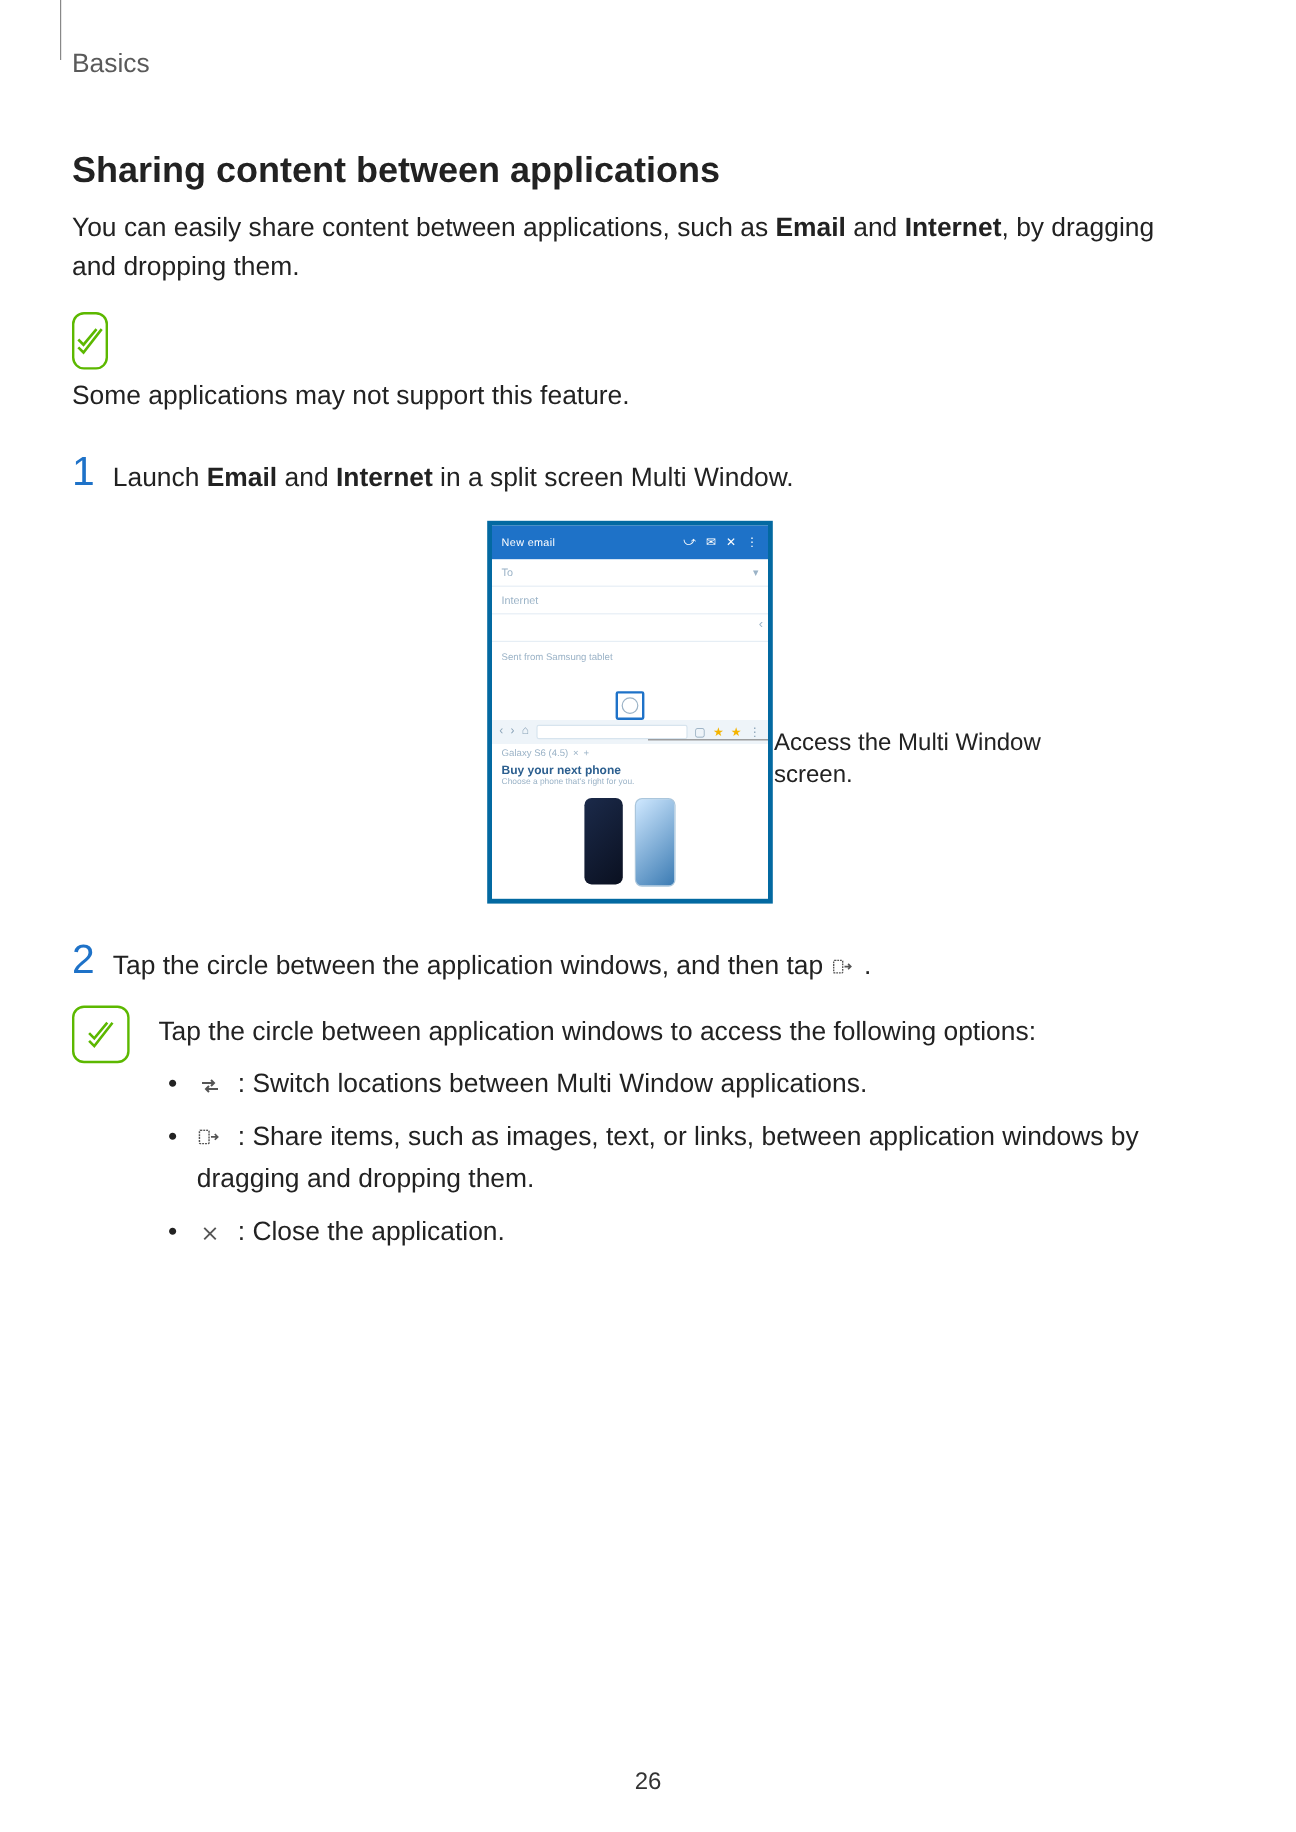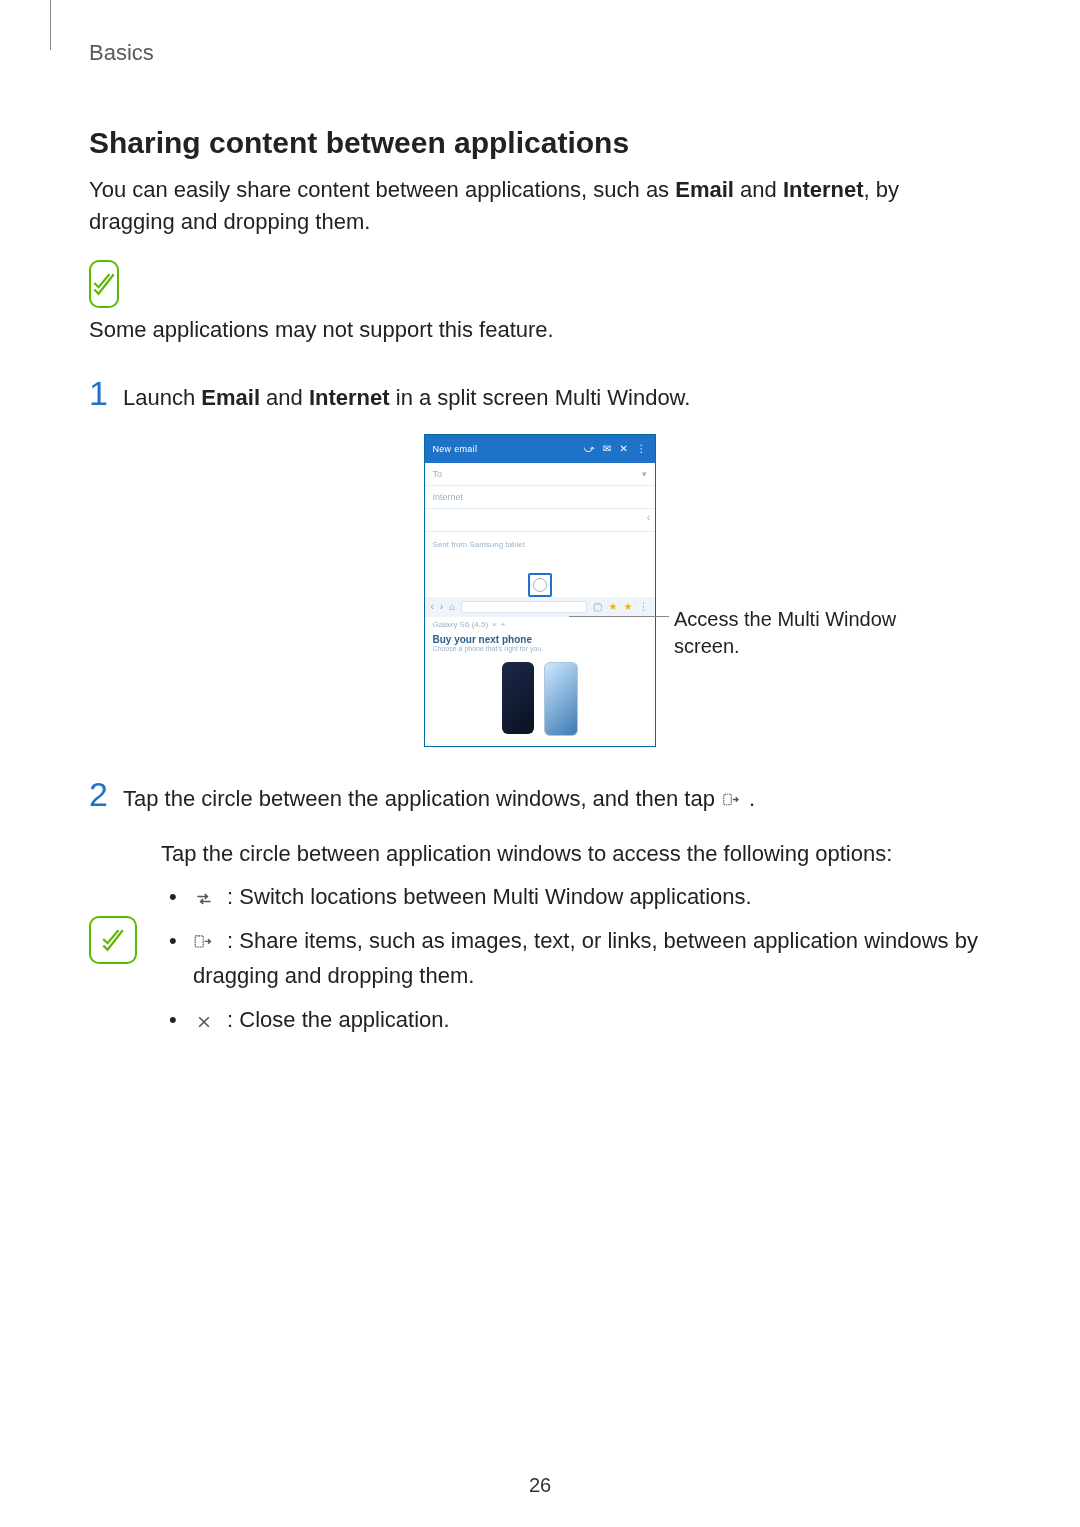--- a/index.html
+++ b/index.html
@@ -7,21 +7,21 @@
     padding: 0;
     background: #fff;
     font-family: "Segoe UI", "Helvetica Neue", Arial, sans-serif;
     color: #222;
   }
   .page {
     width: 1080px;
     height: 1527px;
     box-sizing: border-box;
     position: relative;
-    padding: 40px 90px 40px 89px;
+    padding: 40px 90px 40px 60px;
   }
   .left-rule {
     position: absolute;
     left: 50px;
     top: 0;
     width: 0;
     height: 50px;
     border-left: 1px solid #888;
   }
   .breadcrumb {
@@ -82,21 +82,21 @@
     padding-top: 6px;
   }
   .figure-wrap {
     display: flex;
     justify-content: center;
     margin: 20px 0 30px 0;
     position: relative;
   }
   .device-frame {
     width: 230px;
-    border: 1px solid #0369a1;
+    border: 4px solid #0369a1;
     background: #fff;
     display: flex;
     flex-direction: column;
   }
   .email-header {
     background: #1e72c8;
     height: 28px;
     display: flex;
     align-items: center;
     justify-content: space-between;
@@ -175,21 +175,21 @@
   .browser-headline { font-size:10px; color:#2c5f8f; padding:2px 8px 0 8px; font-weight:600;}
   .browser-tag { font-size:7px; color:#9bb3c7; padding:0 8px 4px 8px;}
   .phones { display:flex; gap:10px; justify-content:center; padding:6px 0 10px 0;}
   .phone {
     width:32px; height:72px; border-radius:6px;
   }
   .phone.a { background: linear-gradient(135deg,#1b2a4a,#0a1020); }
   .phone.b { background: linear-gradient(135deg,#cfe8ff,#3b7bb3); border:1px solid #aac6dc;}
   .info-block {
     display: flex;
-    align-items: center;
+    align-items: flex-start;
     margin-top: 18px;
   }
   .info-icon {
     flex: 0 0 44px;
     height: 44px;
     border: 2px solid #5cb800;
     border-radius: 10px;
     display: flex;
     align-items: center;
     justify-content: center;

